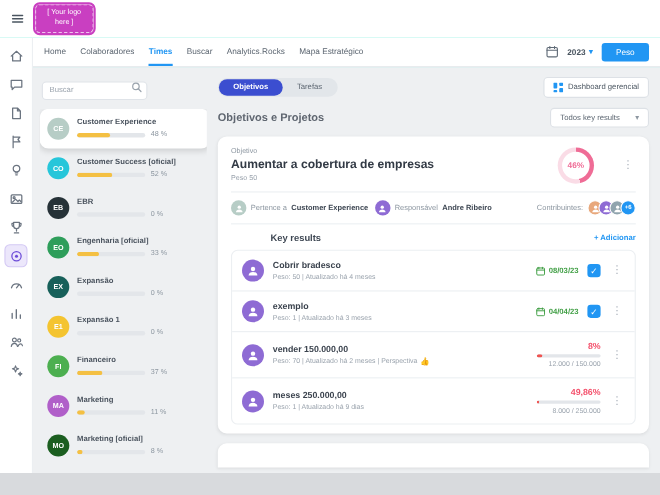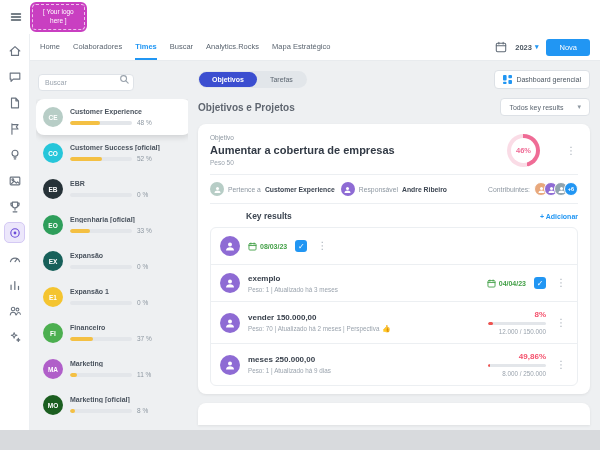--- a/index.html
+++ b/index.html
@@ -228,21 +228,21 @@
           <span>
               <svg width="12" height="12" viewBox="0 0 14 14" fill="none" stroke="#5f6a76" stroke-width="1.2" stroke-linecap="round">
                 <rect x="1.5" y="2.5" width="11" height="10" rx="1.5"></rect>
                 <path d="M1.5 5.5h11M4.5 1.5v2M9.5 1.5v2"></path>
               </svg>
             </span>
           <span class="year">
             <span>2023</span>
             <span class="caret">▾</span>
           </span>
-          <button class="btn-new">Nova</button>
+          <button class="btn-new">Peso</button>
         </div>
       </div>
 
       <div class="workspace">
 
         <div class="left-panel">
           <div class="searchwrap">
             <input type="text" placeholder="Buscar" style="">
             <svg width="11" height="11" viewBox="0 0 12 12" fill="none" stroke="#9aa3ad" stroke-width="1.2" stroke-linecap="round">
                 <circle cx="5" cy="5" r="3.2"></circle>
@@ -472,20 +472,24 @@
 
             <div class="krlist">
 
               <div class="kr">
                 <span class="kavatar">
                     <svg width="12" height="12" viewBox="0 0 24 24" fill="#fff">
                       <circle cx="12" cy="9" r="4"></circle>
                       <path d="M4 21c0-4.5 4-6.5 8-6.5s8 2 8 6.5z"></path>
                     </svg>
                   </span>
+                <div class="kinfo">
+                  <div class="ktitle">Cobrir bradesco</div>
+                  <div class="kmeta">Peso: 50  |  Atualizado há 4 meses</div>
+                </div>
                 <div class="kright">
                   <span class="kdate">
                     <svg width="9" height="9" viewBox="0 0 14 14" fill="none" stroke="#43a047" stroke-width="1.4" stroke-linecap="round">
                         <rect x="1.5" y="2.5" width="11" height="10" rx="1.5"></rect>
                         <path d="M1.5 5.5h11M4.5 1.5v2M9.5 1.5v2"></path>
                       </svg>
                     <span>08/03/23</span>
                   </span>
                   <span class="kcheck">
                       <span>✓</span>

